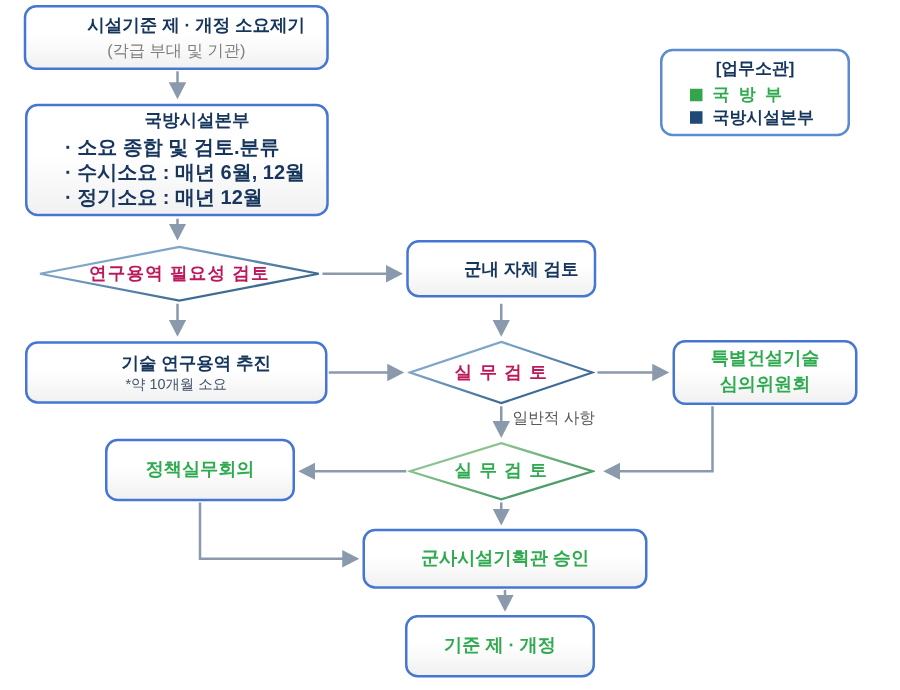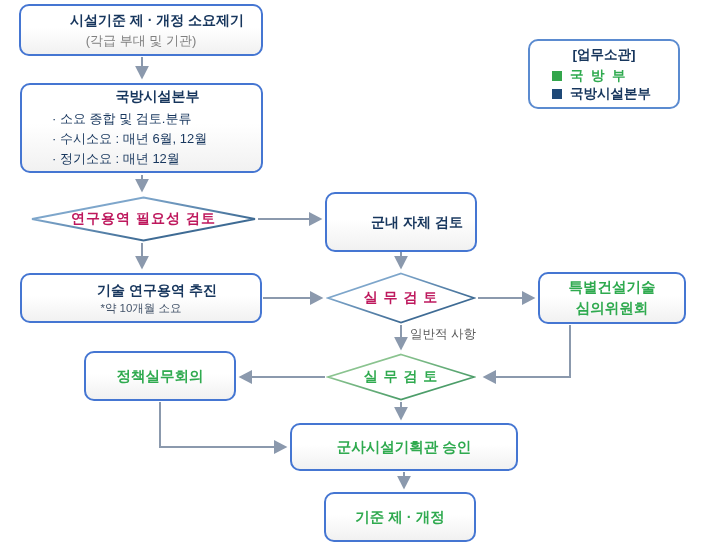--- a/index.html
+++ b/index.html
@@ -11,21 +11,21 @@
     position:absolute;box-sizing:border-box;
     border:2px solid #4576d2;border-radius:10px;
     background:linear-gradient(180deg,#ffffff 45%,#f1f1f1 100%);
     display:flex;flex-direction:column;align-items:center;justify-content:center;
   }
   .t-navy{color:#17365d;font-weight:bold;font-size:14px;line-height:18px;margin-left:32px;}
   .t-green{color:#2faa4f;font-weight:bold;font-size:14.5px;line-height:21px;text-align:right;}
   .sub-gray{color:#7f7f7f;font-size:13px;line-height:17px;margin-top:3px;}
   .sub-small{color:#44546a;font-size:11.5px;line-height:14px;margin-top:2px;}
   .bullets{align-self:flex-start;text-align:left;padding-left:30px;margin-top:4px;}
-  .bullet{color:#17365d;font-weight:normal;font-size:13px;line-height:20px;}
+  .bullet{color:#17365d;font-weight:bold;font-size:16px;line-height:20px;}
   .diamond{position:absolute;}
   .diamond .dlabel{
     position:absolute;left:0;top:0;width:100%;height:100%;
     display:flex;align-items:center;justify-content:center;
     font-weight:bold;font-size:14px;letter-spacing:1px;
   }
   .dlabel.navy{color:#be185d;}
   .dlabel.green{color:#2faa4f;}
   .edge-label{
     position:absolute;color:#595959;font-size:12.5px;line-height:17px;
@@ -98,21 +98,21 @@
         <linearGradient id="dg1" x1="0" y1="0" x2="1" y2="1">
           <stop offset="0" stop-color="#9dc3e6"></stop>
           <stop offset="1" stop-color="#1f4e79"></stop>
         </linearGradient>
       </defs>
       <polygon points="113.5,1.5 225,23 113.5,44.5 2,23" fill="#ffffff" stroke="url(#dg1)" stroke-width="1.8"></polygon>
     </svg>
     <div class="dlabel navy">연구용역 필요성 검토</div>
   </div>
 
-  <div class="node" style="left:325px;top:192px;width:152px;height:60px;">
+  <div class="node" style="left:325px;top:192px;width:152px;height:46px;">
     <div class="t-navy">군내 자체 검토</div>
   </div>
 
   <div class="node" style="left:20px;top:273px;width:242px;height:50px;">
     <div class="t-navy">기술 연구용역 추진</div>
     <div class="sub-small">*약 10개월 소요</div>
   </div>
 
   <div class="diamond" style="left:326px;top:272px;width:150px;height:52px;">
     <svg width="150" height="52">

